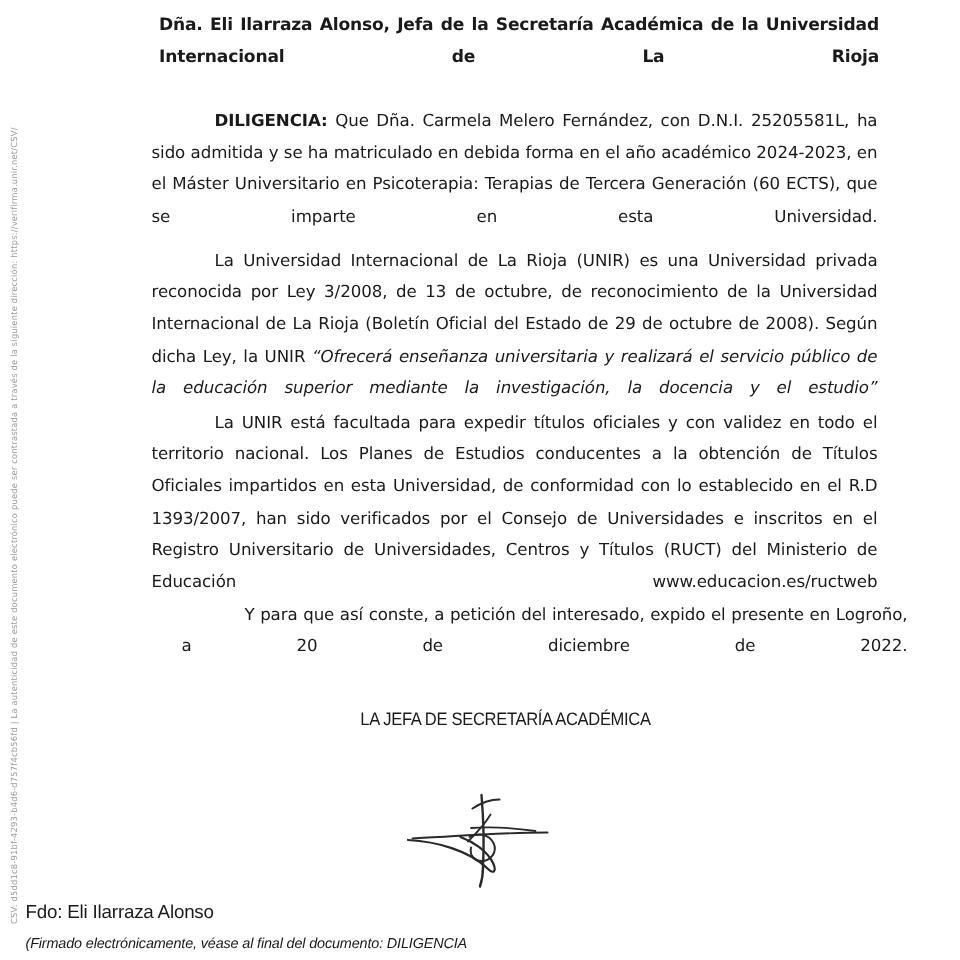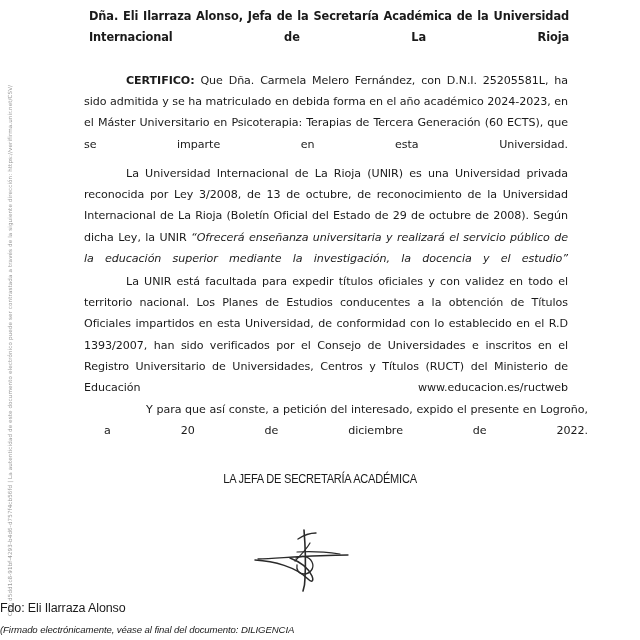--- a/index.html
+++ b/index.html
@@ -39,21 +39,21 @@
     line-height: 20px;
     text-align: left;
     padding-left: 24px;
     box-sizing: border-box;
     font-family: "DejaVu Sans", "Liberation Sans", sans-serif;
   }
 
   
   .page {
     position: absolute;
-    left: 0;
+    left: 17px;
     top: 0;
     width: 608px;
     height: 640px;
   }
 
   .heading {
     position: absolute;
     left: 89px;
     top: 6px;
     width: 480px;
@@ -140,21 +140,21 @@
 
 <div class="sidebar">
   <div class="sidebar-text">CSV: d5dd1c8-91bf-4293-b4d6-d757f4cb56fd | La autenticidad de este documento electrónico puede ser contrastada a través de la siguiente dirección: https://verifirma.unir.net/CSV/</div>
 </div>
 
 <div class="page">
 
   <div class="heading">Dña. Eli Ilarraza Alonso, Jefa de la Secretaría Académica de la Universidad Internacional de La Rioja</div>
 
   <div class="body-block" id="para-certifico">
-    <span class="indent"></span><span class="b">CERTIFICO:</span><span> Que Dña. Carmela Melero Fernández, con D.N.I. 25205581L, ha sido admitida y se ha matriculado en debida forma en el año académico 2024-2023, en el Máster Universitario en Psicoterapia: Terapias de Tercera Generación (60 ECTS), que se imparte en esta Universidad.</span>
+    <span class="indent"></span><span class="b">DILIGENCIA:</span><span> Que Dña. Carmela Melero Fernández, con D.N.I. 25205581L, ha sido admitida y se ha matriculado en debida forma en el año académico 2024-2023, en el Máster Universitario en Psicoterapia: Terapias de Tercera Generación (60 ECTS), que se imparte en esta Universidad.</span>
   </div>
 
   <div class="body-block" id="para-unir">
     <span class="indent"></span><span>La Universidad Internacional de La Rioja (UNIR) es una Universidad privada reconocida por Ley 3/2008, de 13 de octubre, de reconocimiento de la Universidad Internacional de La Rioja (Boletín Oficial del Estado de 29 de octubre de 2008). Según dicha Ley, la UNIR </span><span class="i">“Ofrecerá enseñanza universitaria y realizará el servicio público de la educación superior mediante la investigación, la docencia y el estudio”</span>
   </div>
 
   <div class="body-block" id="para-titulos">
     <span class="indent"></span><span>La UNIR está facultada para expedir títulos oficiales y con validez en todo el territorio nacional. Los Planes de Estudios conducentes a la obtención de Títulos Oficiales impartidos en esta Universidad, de conformidad con lo establecido en el R.D 1393/2007, han sido verificados por el Consejo de Universidades e inscritos en el Registro Universitario de Universidades, Centros y Títulos (RUCT) del Ministerio de Educación www.educacion.es/ructweb</span>
   </div>
 

